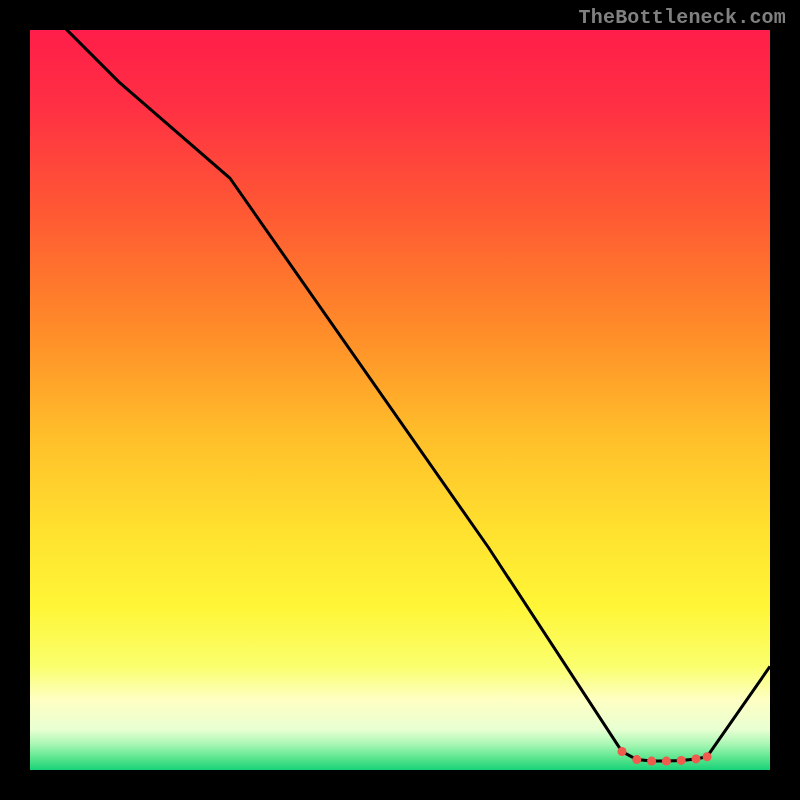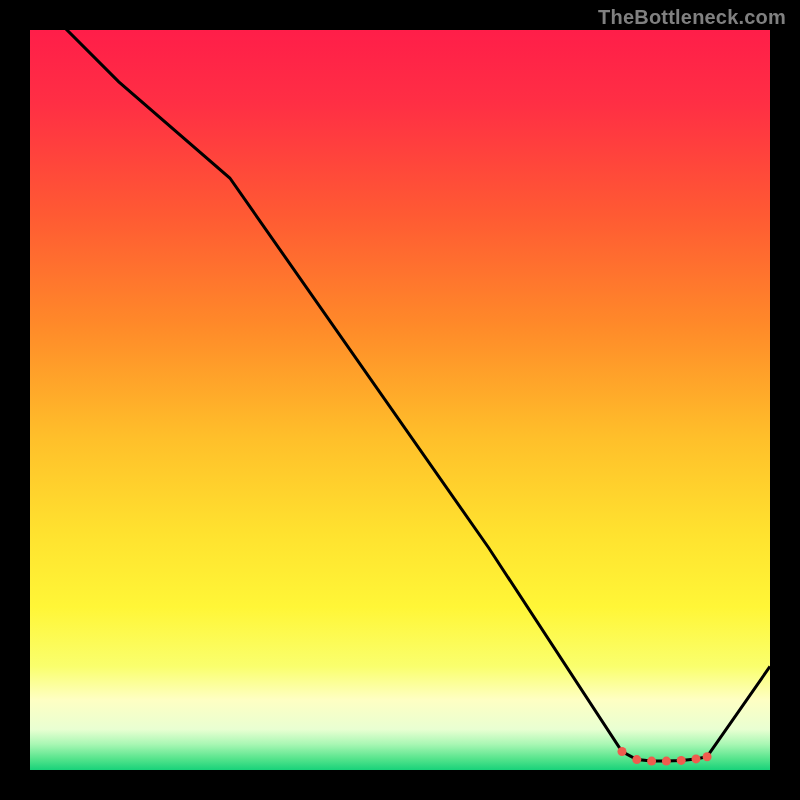--- a/index.html
+++ b/index.html
@@ -19,20 +19,21 @@
   }
   .watermark {
     position: absolute;
     top: 6px;
     right: 14px;
     color: #808080;
     font-size: 20px;
     font-weight: 600;
     letter-spacing: 0.2px;
     z-index: 10;
+    font-family: Liberation Mono, monospace;
   }
   .plot-area {
     position: absolute;
     left: 30px;
     top: 30px;
     width: 740px;
     height: 740px;
     overflow: hidden;
   }
   .gradient {

